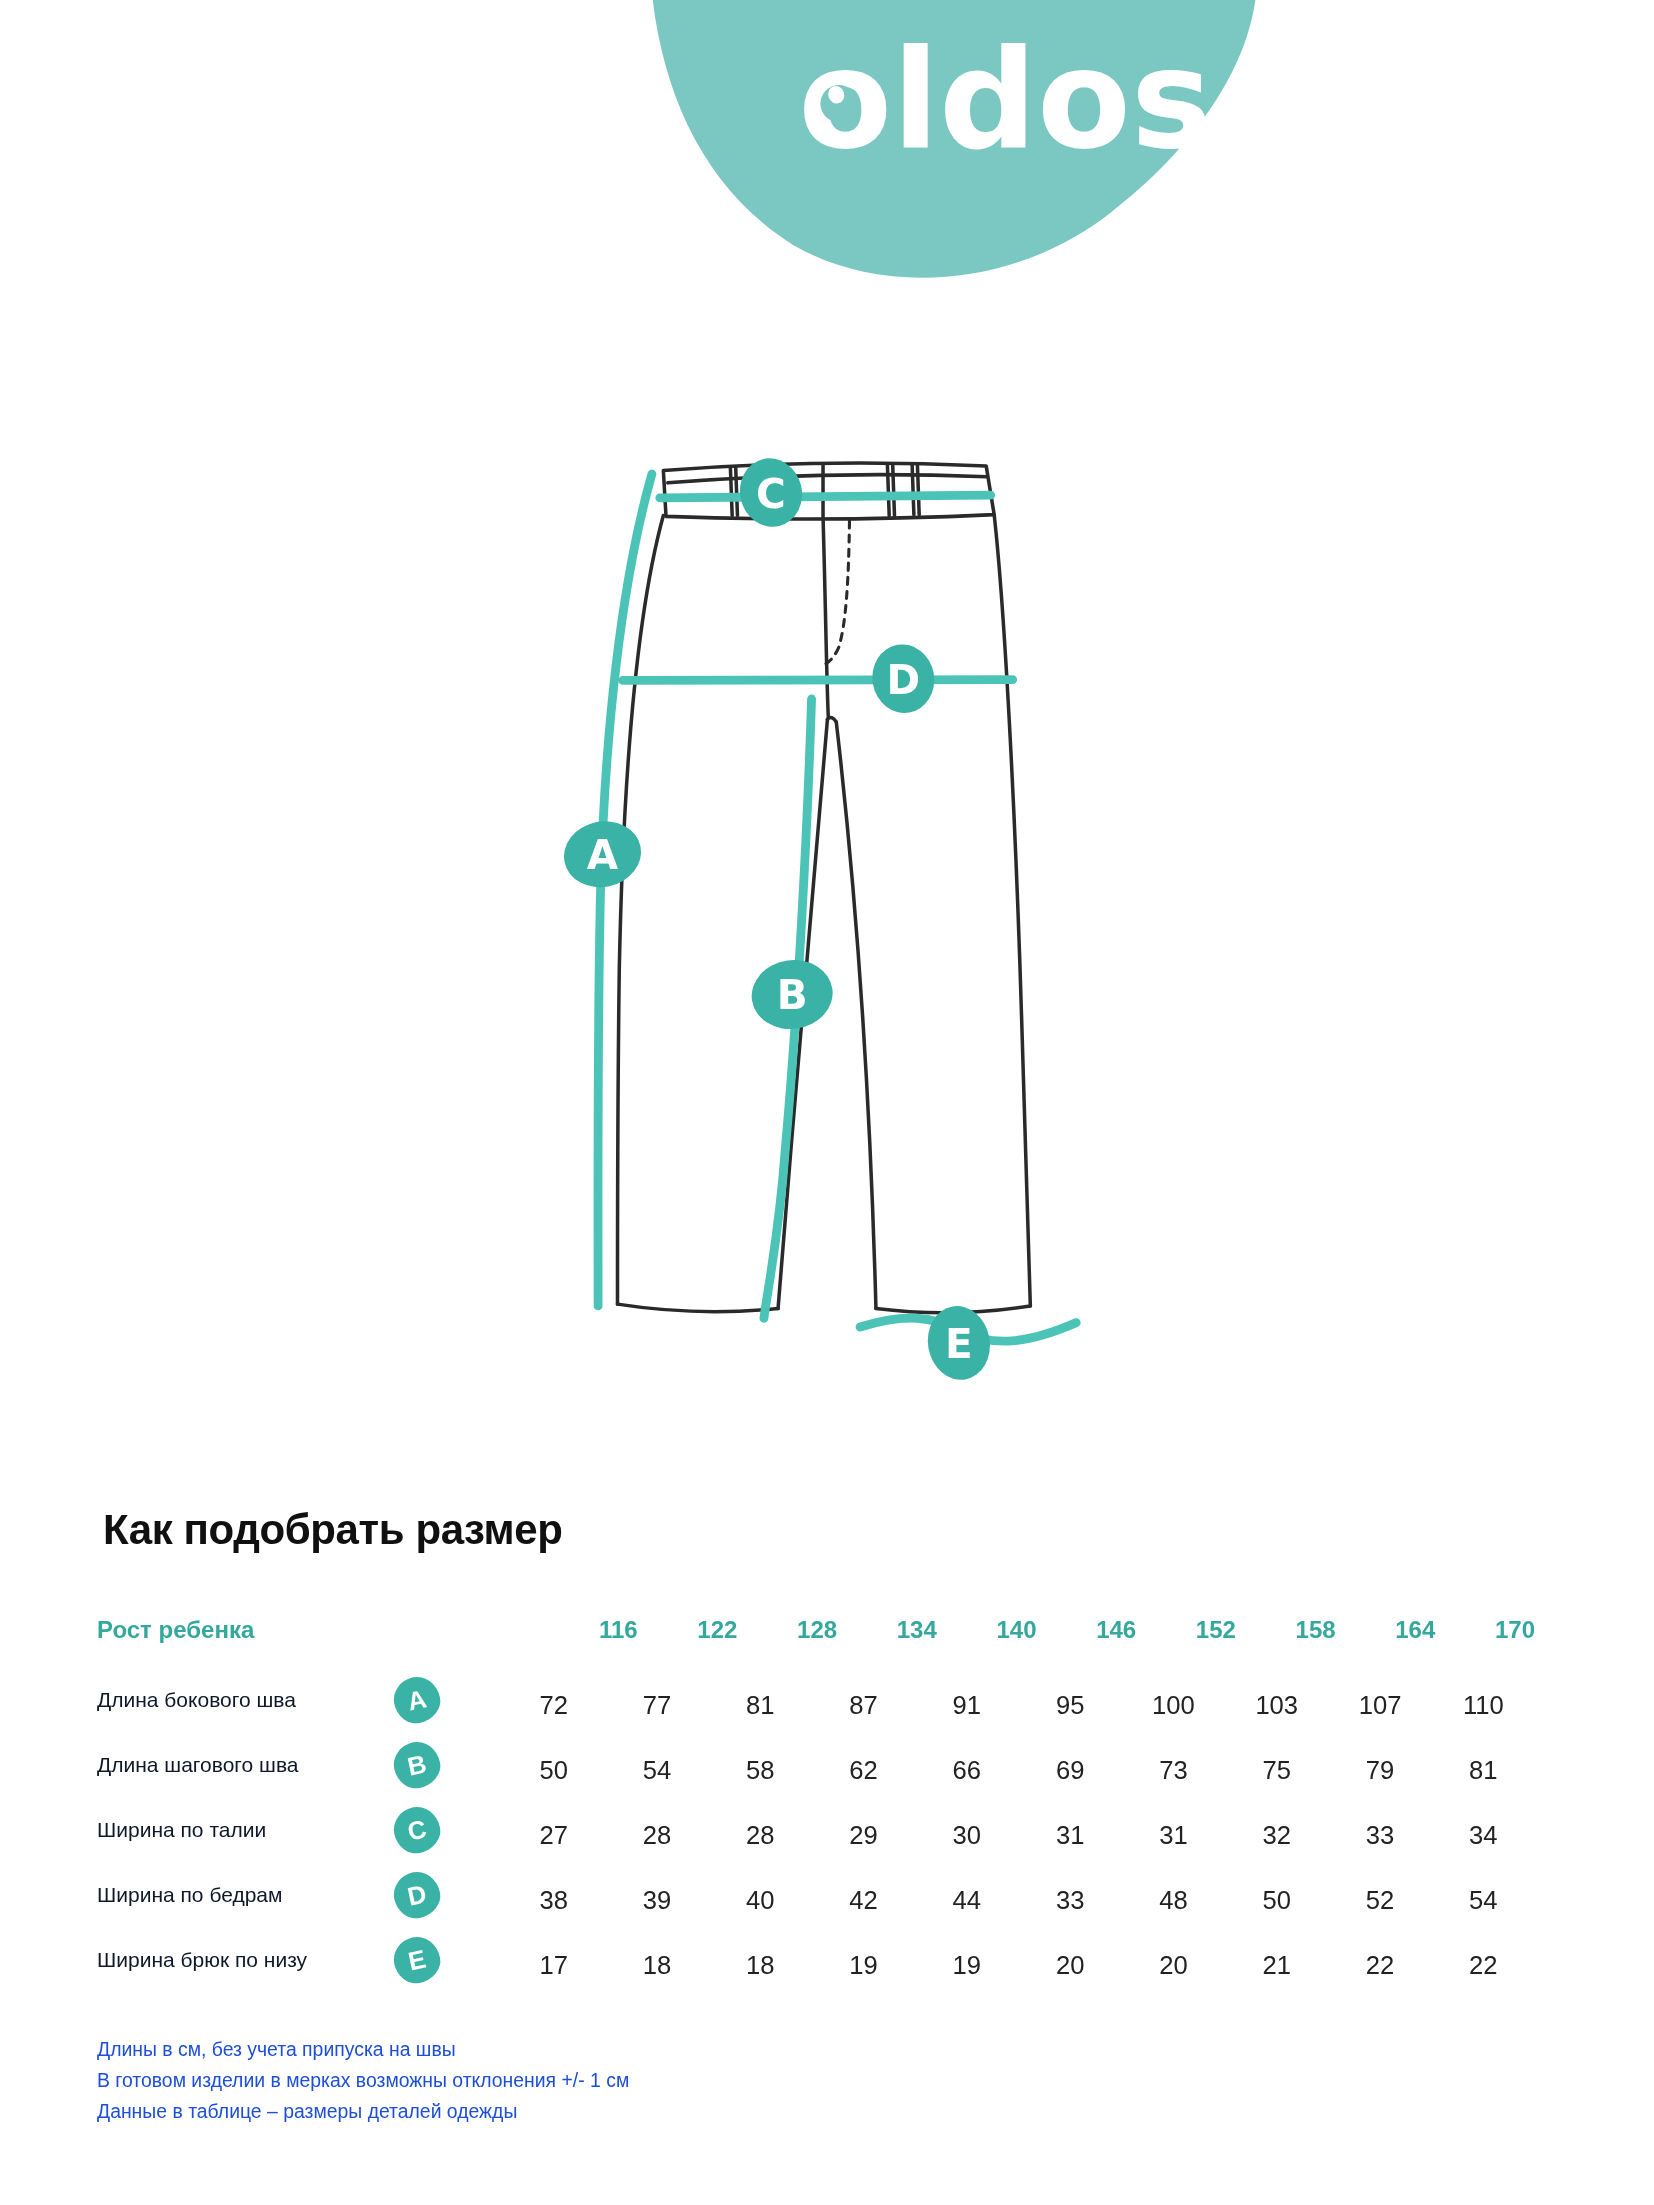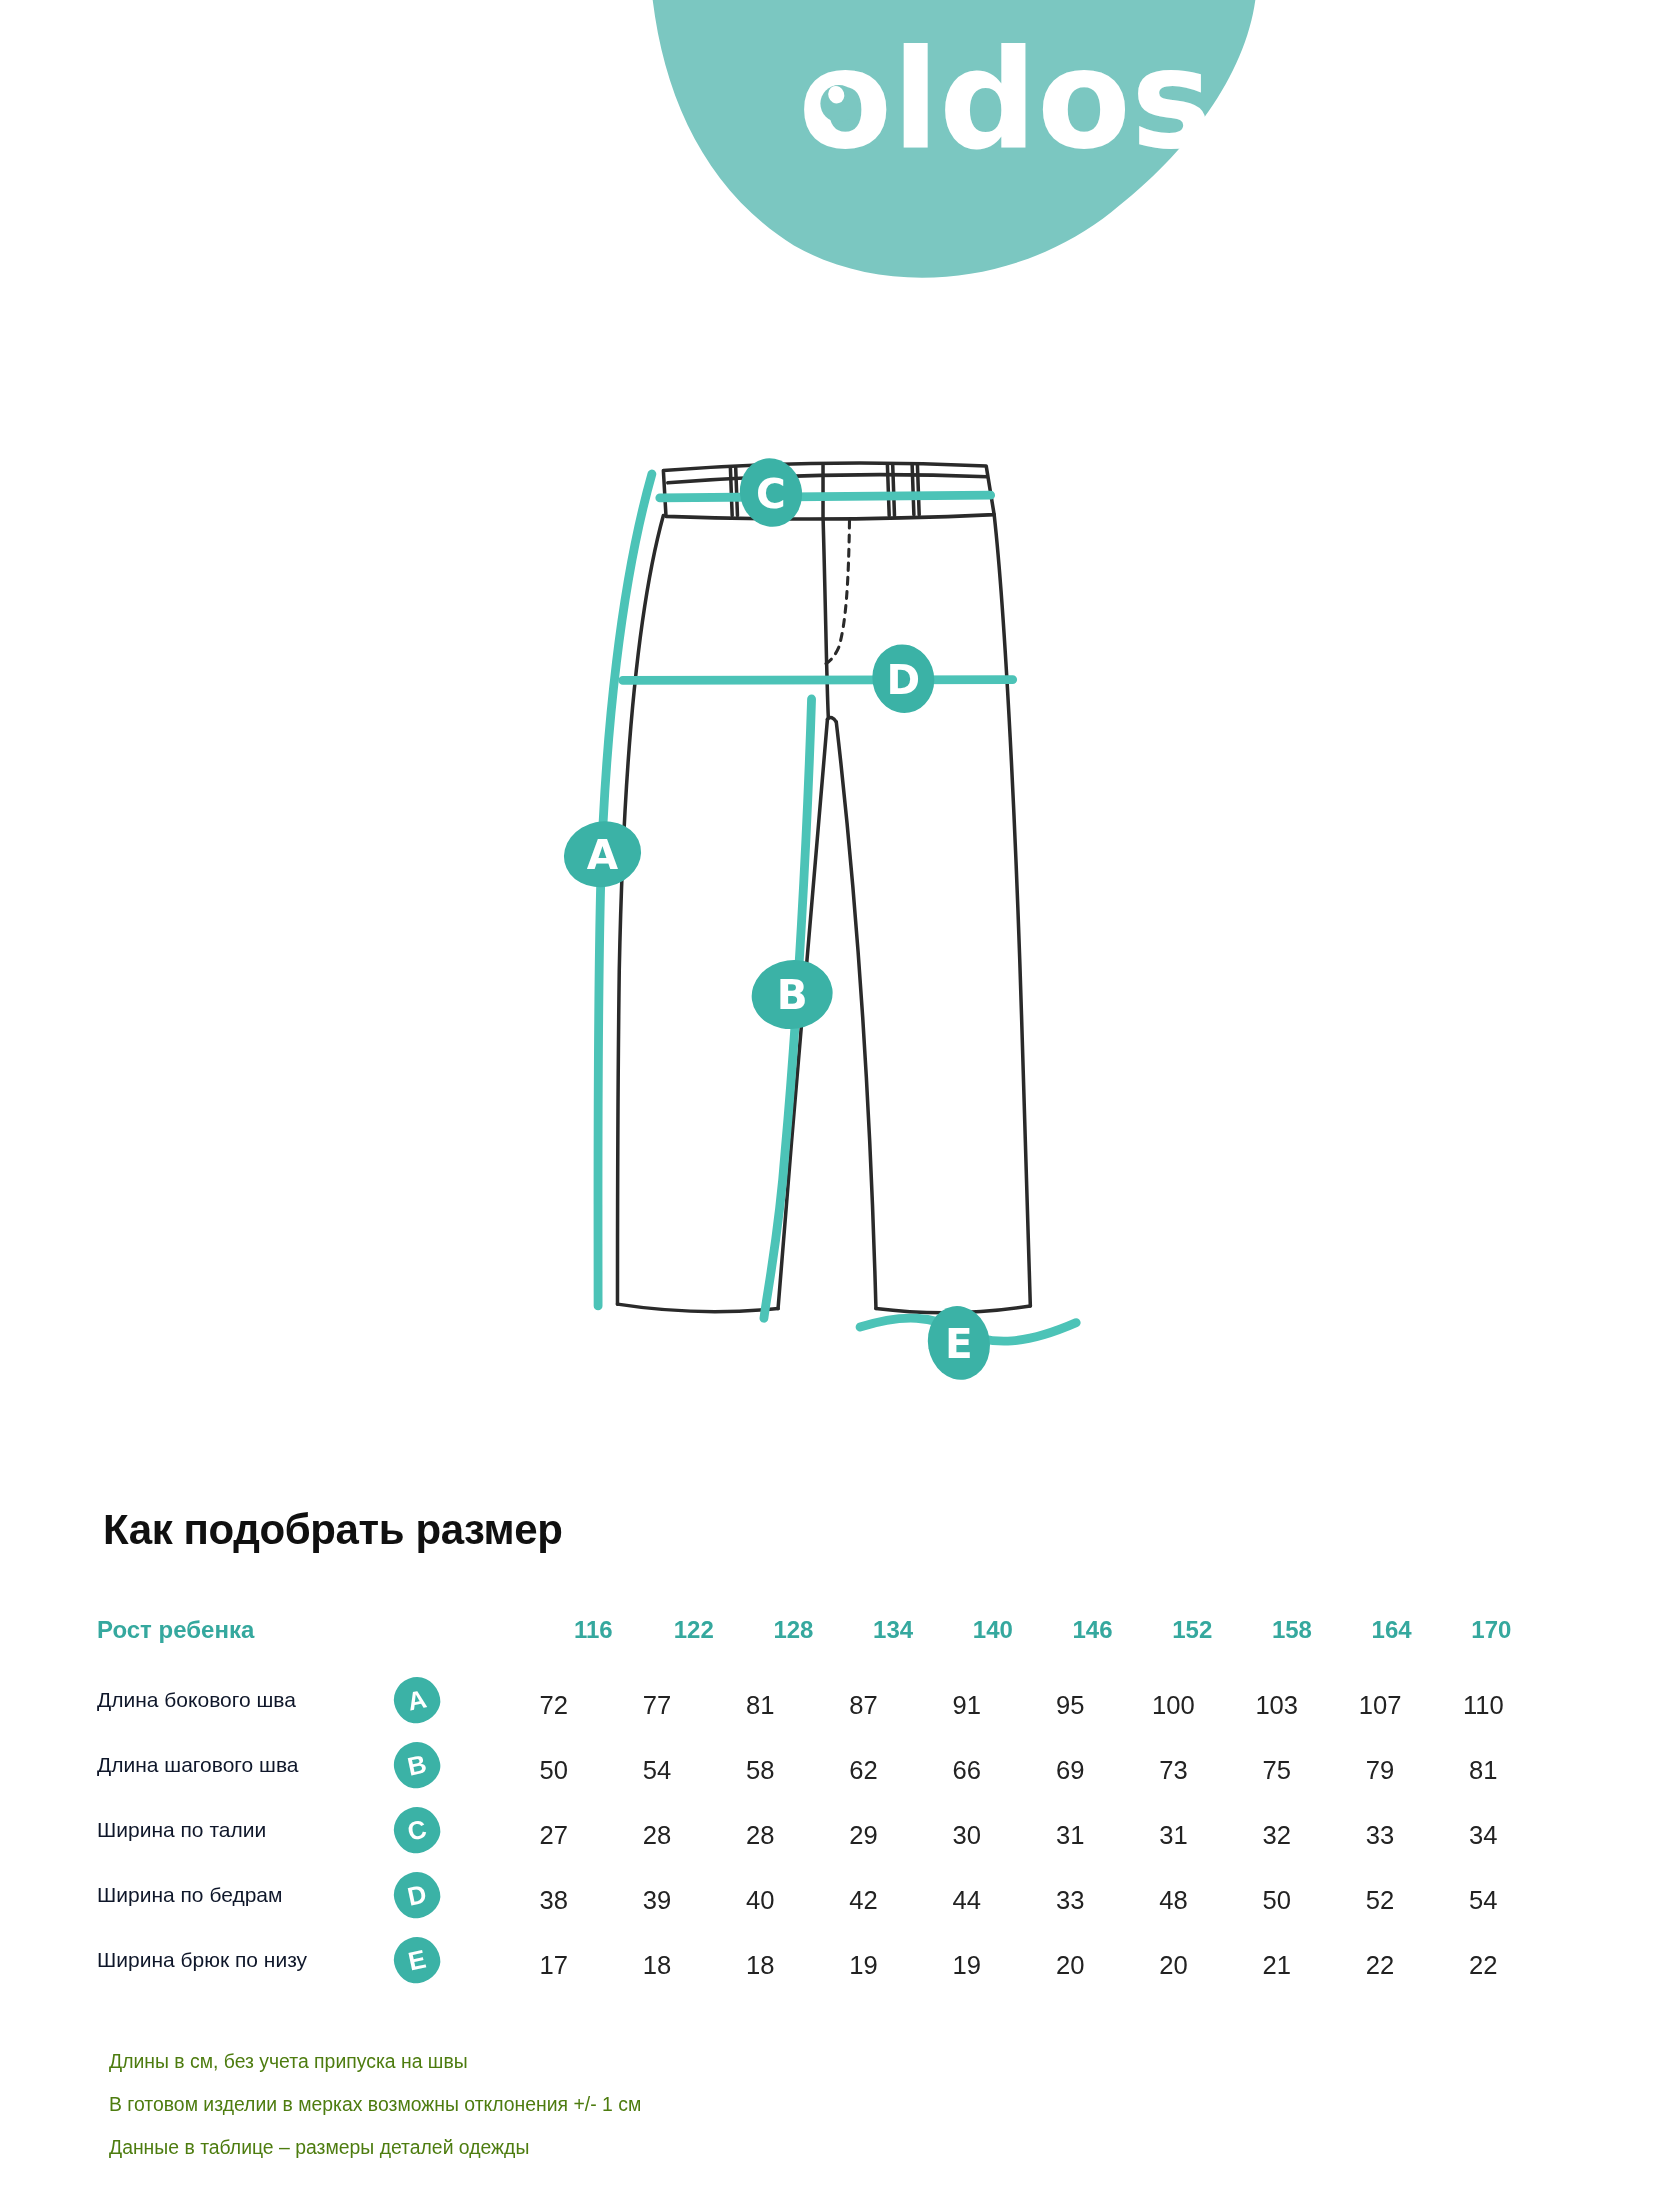--- a/index.html
+++ b/index.html
@@ -13,34 +13,34 @@
   .logo-text{font-weight:bold;fill:#ffffff;font-size:155px;}
 
   #title{
     position:absolute;left:103px;top:1504px;font-size:42px;line-height:51px;
     font-weight:bold;color:#101010;letter-spacing:-0.4px;
   }
   #size-table{position:absolute;left:97px;top:1607px;width:1438px;}
   .thead,.trow{display:grid;grid-template-columns:251px 154px repeat(10,1fr);align-items:center;}
   .thead{height:46px;margin-bottom:14px;gap:36px;}
   .hlabel{grid-column:1 / span 2;color:#35A89E;font-weight:bold;font-size:24px;}
-  .size-cell{text-align:left;color:#35A89E;font-weight:bold;font-size:24px;}
+  .size-cell{text-align:right;color:#35A89E;font-weight:bold;font-size:24px;}
   .trow{height:65px;}
   .tlabel{font-size:21px;color:#0f172a;}
   .tbadge-cell{display:flex;}
   .tbadge{
     width:46px;height:46px;margin-left:46px;background:#3BB2A6;
     border-radius:52% 48% 55% 45% / 48% 55% 45% 52%;
     transform:rotate(-12deg);
     display:flex;align-items:center;justify-content:center;
     color:#ffffff;font-weight:bold;font-size:25.6px;
   }
   .tval{text-align:center;font-size:25.6px;color:#222222;transform:translateY(6.2px);}
   #notes{position:absolute;left:97px;top:2034px;}
-  .note-line{font-size:19.4px;line-height:31px;color:#4d7c0f;margin:12px;}
+  .note-line{font-size:19.4px;line-height:31px;color:#1d4ed8;margin:0;}
 </style>
 </head>
 <body>
 
 <svg id="art" viewBox="0 0 1875 2500">
 
   <g>
     <path d="M 739 -8 C 752 110 800 215 900 278 C 1010 340 1160 320 1260 240 C 1350 170 1415 80 1424 -8 Z" fill="#7BC7C1"></path>
     <text class="logo-text" x="905" y="166">oldos</text>
     <circle cx="951" cy="117" r="21" fill="#7BC7C1"></circle>

